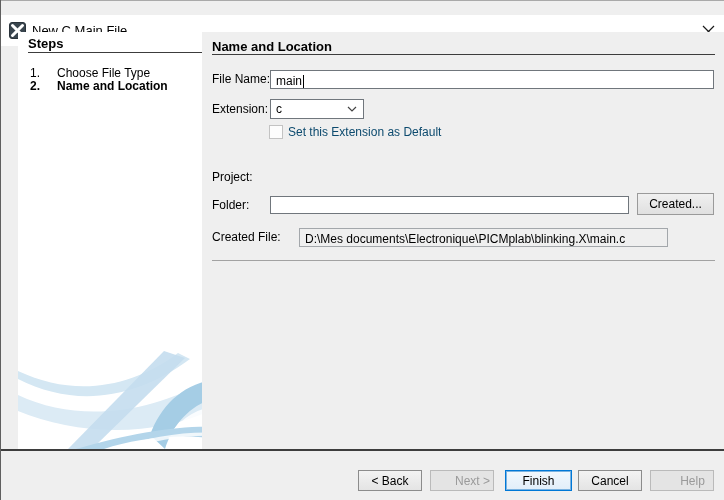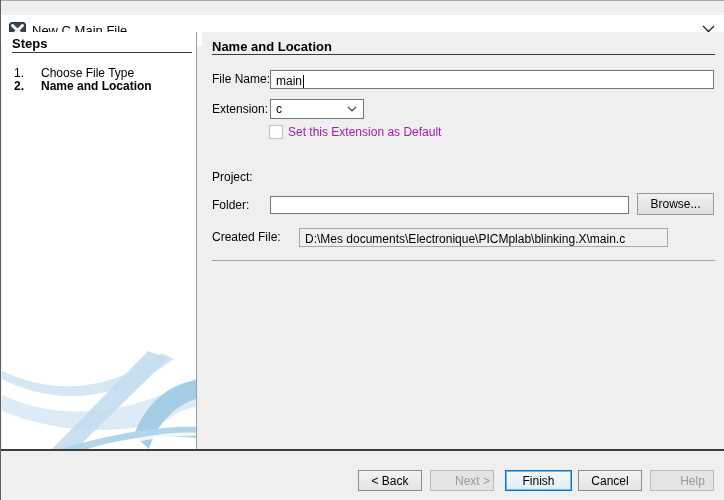--- a/index.html
+++ b/index.html
@@ -19,38 +19,38 @@
   .edge-left { position:absolute; left:0; top:0; width:1px; height:500px; background:#5f5f5f; }
 
   
   .titlebar { position:absolute; left:1px; top:15px; width:723px; height:31px; background:#ffffff; }
   .app-icon { position:absolute; left:8px; top:7px; width:17px; height:17px; }
   .win-title { position:absolute; left:31px; top:0; height:31px; line-height:31px; font-size:13px; color:#000; }
   .close-btn { position:absolute; left:695px; top:5px; width:24px; height:22px; display:flex; align-items:center; justify-content:center; cursor:default; }
 
   
   .steps-panel {
-    position:absolute; left:2px; top:32px; width:195px; height:417px;
+    position:absolute; left:18px; top:32px; width:195px; height:417px;
     background:#ffffff; border-right:1px solid #9c9c9c; overflow:hidden;
   }
   .steps-title { position:absolute; left:10px; top:4px; font-size:13px; font-weight:bold; }
   .steps-underline { position:absolute; left:10px; top:20px; width:180px; height:1px; background:#3c3c3c; }
   .step-row { position:absolute; left:0; width:200px; height:13px; }
   .step-num { position:absolute; left:12px; top:0; }
   .step-label { position:absolute; left:39px; top:0; }
   .step-row.current { font-weight:bold; }
   .watermark { position:absolute; left:0; bottom:0; width:200px; height:100px; }
 
   
   .main-panel { position:absolute; left:202px; top:32px; width:522px; height:417px; background:#efefef; }
   .section-title { position:absolute; left:10px; top:7px; font-size:13px; font-weight:bold; }
   .section-underline { position:absolute; left:10px; top:22px; width:503px; height:1px; background:#3c3c3c; }
 
   .lbl { position:absolute; left:10px; color:#000; }
-  .lbl-gray { position:absolute; color:#a21caf; }
+  .lbl-gray { position:absolute; color:#0c4a6e; }
 
   .field {
     position:absolute; display:flex; align-items:flex-end;
     padding:0 5px; font-size:12px; background:#fff;
     border:1px solid #70767c; overflow:hidden; white-space:nowrap;
   }
   .field.readonly { background:#efefef; border-color:#a3a7ab; }
   input.field { font-family:"Liberation Sans", sans-serif; outline:none; }
   .caret { display:inline-block; width:1px; height:13px; background:#000; margin-left:1px; }
 
@@ -150,21 +150,21 @@
     <div class="checkbox" style="left:67px; top:93px;"></div>
     <div class="lbl-gray" style="left:86px; top:93px; height:14px; line-height:14px;">Set this Extension as Default</div>
 
     <div class="lbl" style="top:136px; height:18px; line-height:18px;text-align:center;">Project:</div>
     <div class="field readonly" style="left:68px; top:136px; width:359px; height:18px;margin-top:28px;">
       <span>blinking</span>
     </div>
 
     <div class="lbl" style="top:164px; height:18px; line-height:18px;">Folder:</div>
     <input class="field" style="left: 68px; top: 164px; width: 359px; height: 18px;" value="">
-    <button class="browse-btn">Browse...</button>
+    <button class="browse-btn">Created...</button>
 
     <div class="lbl" style="top:196px; height:19px; line-height:19px;">Created File:</div>
     <div class="field readonly" style="left:76px; top:196px; width:369px; height:19px;margin-left:21px;">
       <span>D:\Mes documents\Electronique\PICMplab\blinking.X\main.c</span>
     </div>
 
     <div class="divider-light"></div>
   </div>
 
   <div class="divider-dark"></div>

